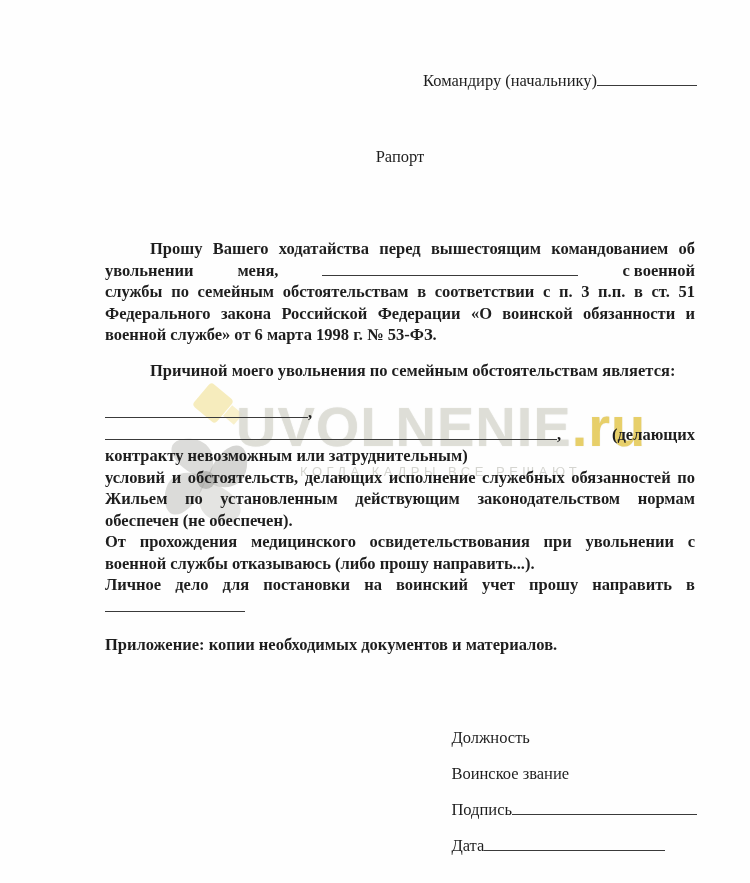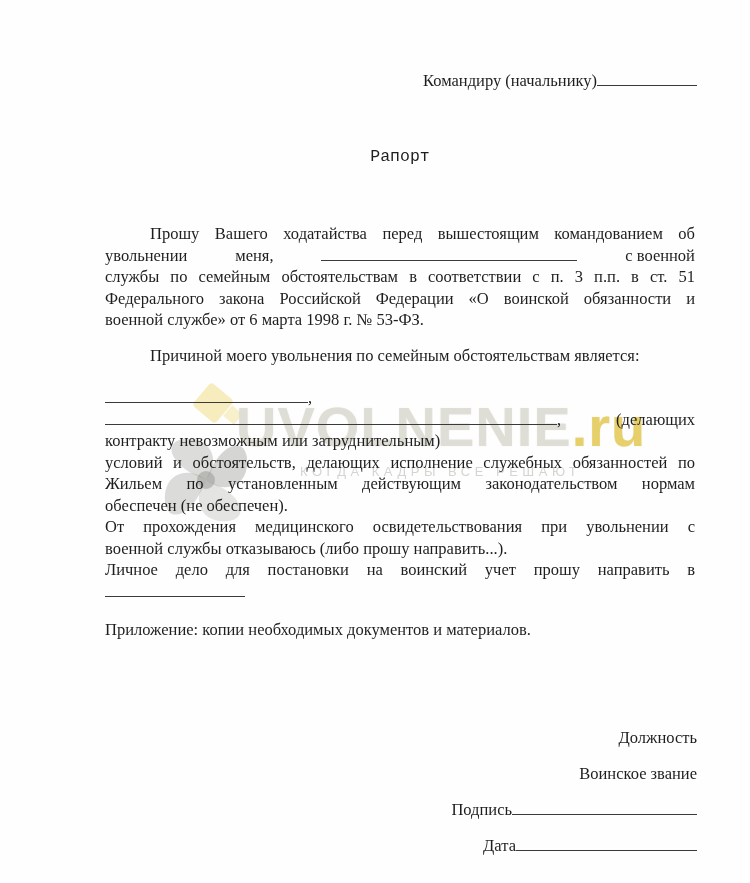--- a/index.html
+++ b/index.html
@@ -24,33 +24,33 @@
     font-weight:bold;font-size:56px;letter-spacing:1px;white-space:nowrap;
     color:rgba(222,222,214,0.75);
     text-shadow:0 0 1px rgba(200,200,192,0.6);}
   .wm-tld{color:rgba(233,203,74,0.78);}
   .wm-tagline{position:absolute;left:160px;top:76px;
     font-family:"Liberation Sans","DejaVu Sans",sans-serif;
     font-weight:normal;font-size:13px;letter-spacing:4.5px;white-space:nowrap;
     color:rgba(185,185,176,0.6);}
   
   .addressee{position:absolute;top:71px;right:53px;z-index:1;white-space:nowrap;}
-  .doc-title{position:absolute;top:147px;left:105px;width:590px;text-align:center;z-index:1;font-family:Liberation Mono, monospace;}
-  .body-block{position:absolute;top:223px;left:105px;width:590px;line-height:21.5px;z-index:1;}
+  .doc-title{position:absolute;top:147px;left:105px;width:590px;text-align:center;z-index:1;}
+  .body-block{position:absolute;top:238px;left:105px;width:590px;line-height:21.5px;z-index:1;font-weight:bold;}
   .line{min-height:21.5px;}
   .jl{text-align:justify;text-align-last:justify;text-justify:inter-word;}
   .ind{text-indent:45px;}
   .flexline{display:flex;justify-content:space-between;align-items:baseline;}
   .blank{display:inline-block;border-bottom:1.4px solid #3a3a3a;height:1px;vertical-align:baseline;}
   .spacer{flex:1 1 auto;}
   .p2{margin-top:14px;}
   .p3{margin-top:21px;}
   .p4,.p5,.p6{margin-top:0;}
   .p7{margin-top:17px;}
-  .sig-block{position:absolute;top:727px;right:53px;z-index:1;text-align:right;line-height:21px;}
+  .sig-block{position:absolute;top:727px;right:53px;z-index:1;line-height:21px;}
   .sig-row{white-space:nowrap;}
   .sig-row + .sig-row{margin-top:15px;}
 </style>
 </head>
 <body>
 
 <div class="page">
 
   <div class="watermark">
     <div class="wm-diamond"></div>

